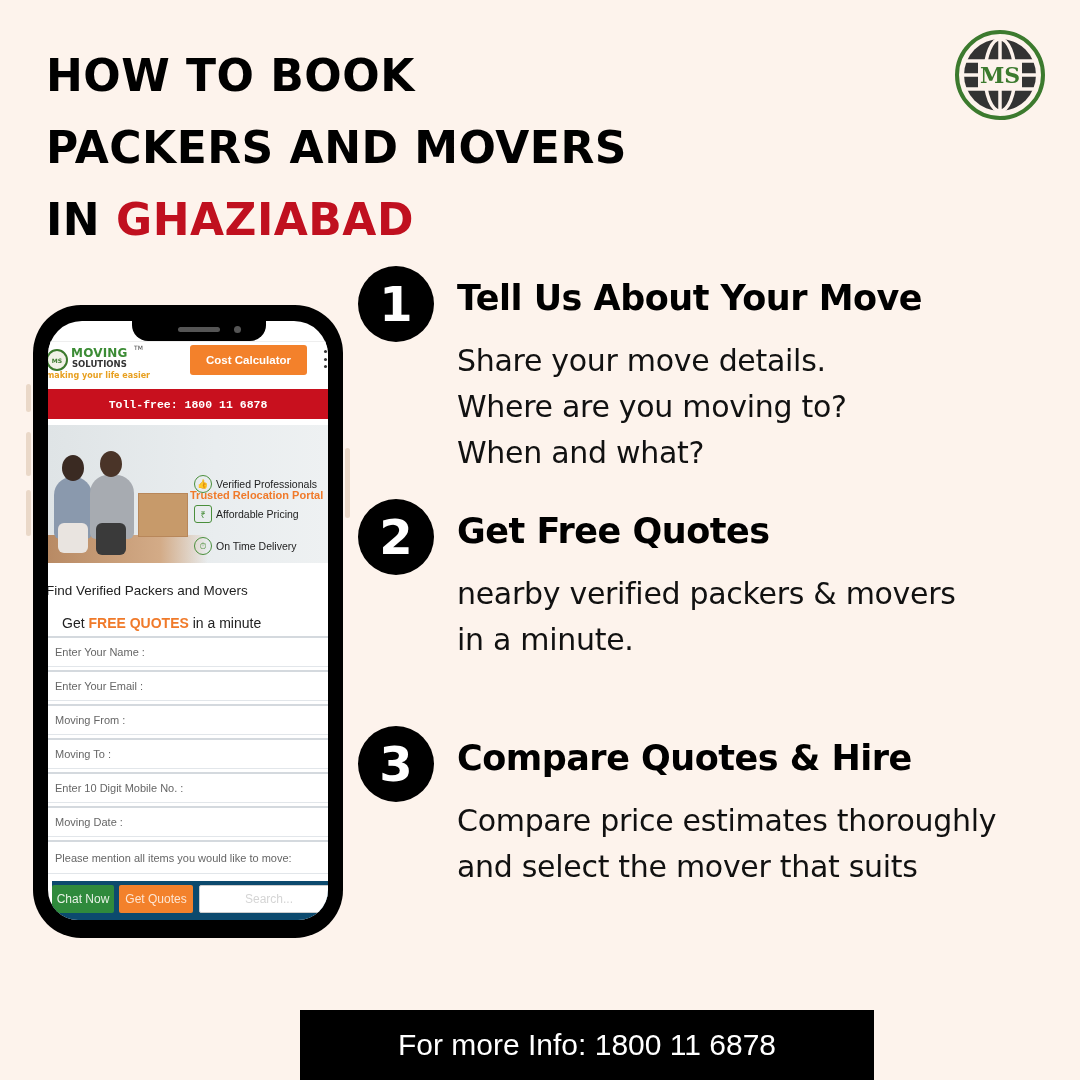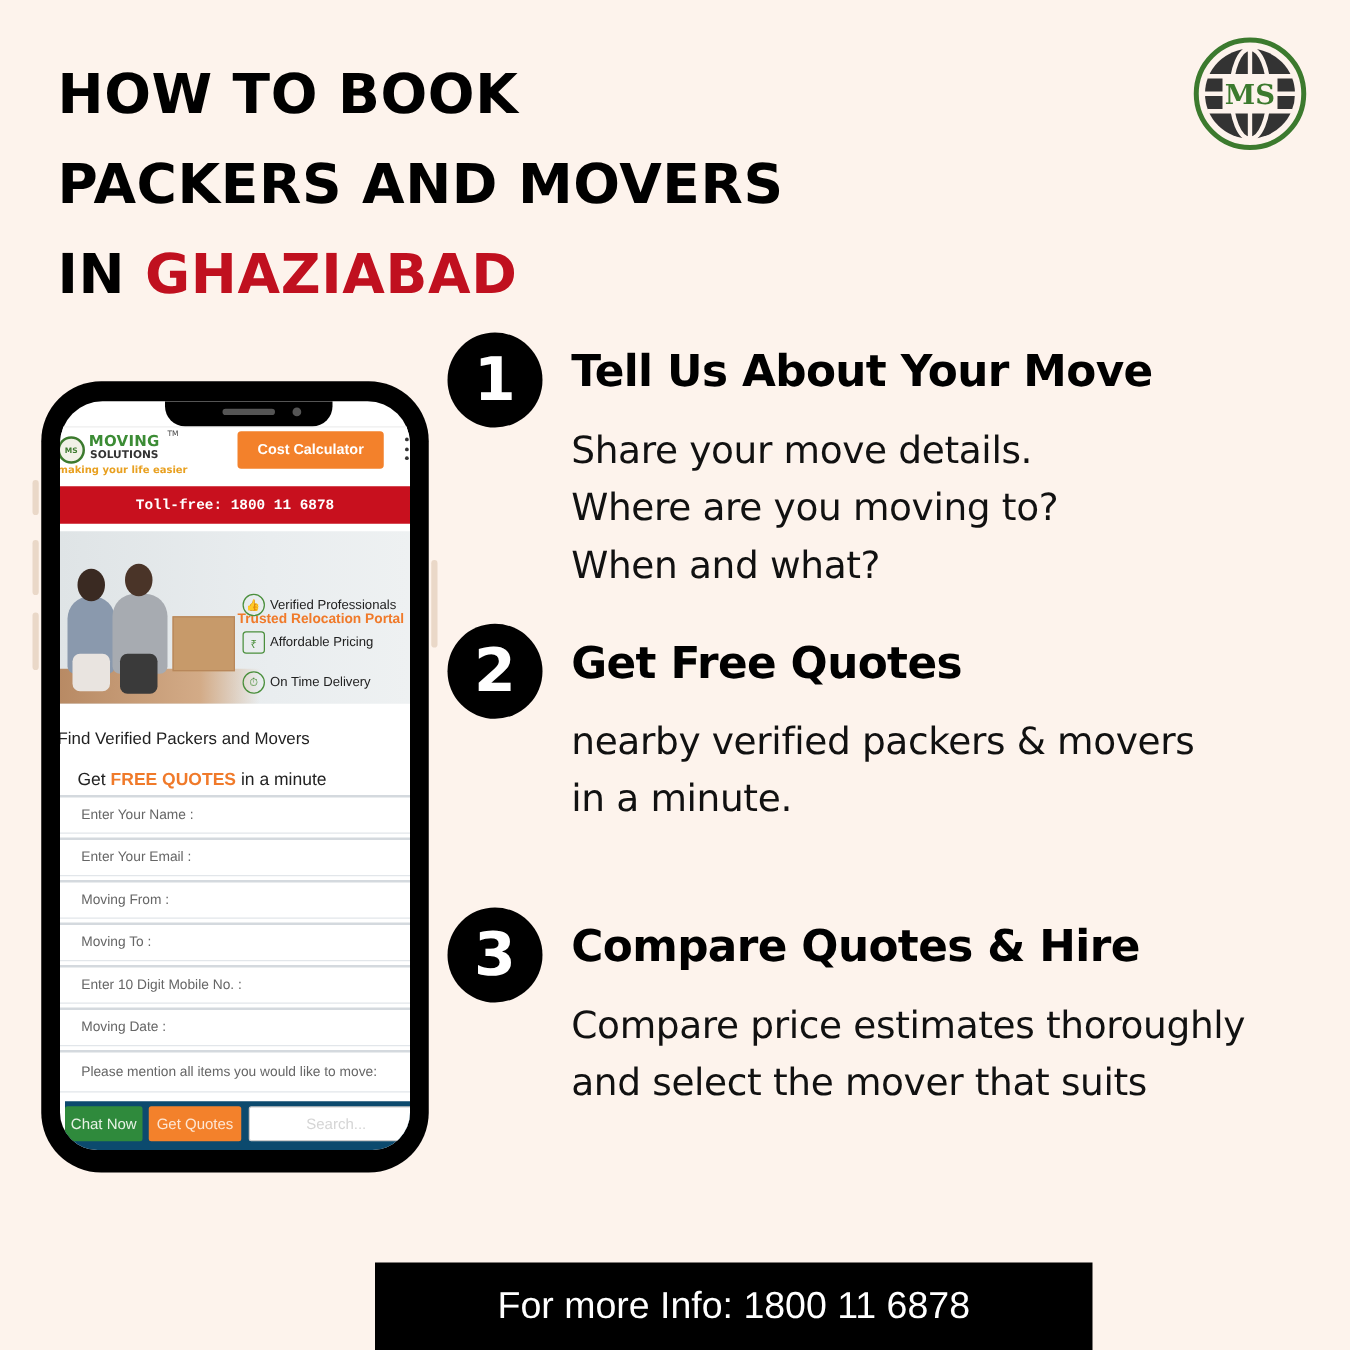--- a/index.html
+++ b/index.html
@@ -146,21 +146,21 @@
   .get-text {
     position: absolute; left: -2px; top: 36px;
     font-family: "Liberation Sans", sans-serif; font-size: 14px; color: #222; white-space: nowrap; margin-left: 16px;
   }
   .get-text .hl { color: #f07a2a; font-weight: bold; }
   .field {
     position: absolute; left: 0; width: 100%; height: 31px;
     border-top: 2px solid #d4d9de; border-bottom: 1px solid #e2e6ea;
     background: #fff;
     font-family: "Liberation Sans", sans-serif; font-size: 11px; color: #666;
-    padding-left: 17px; display: flex; align-items: center;
+    padding-left: 7px; display: flex; align-items: center;
     white-space: nowrap; overflow: hidden;
   }
   .bottom-bar {
     position: absolute; left: 4px; top: 560px; width: 100%; height: 40px;
     background: #0c4a6e;
   }
   .chat-btn {
     position: absolute; left: 0; top: 4px; width: 62px; height: 28px;
     background: #2f8a3c; color: #e7f2e5; border-radius: 2px;
     font-family: "Liberation Sans", sans-serif; font-size: 12px;

